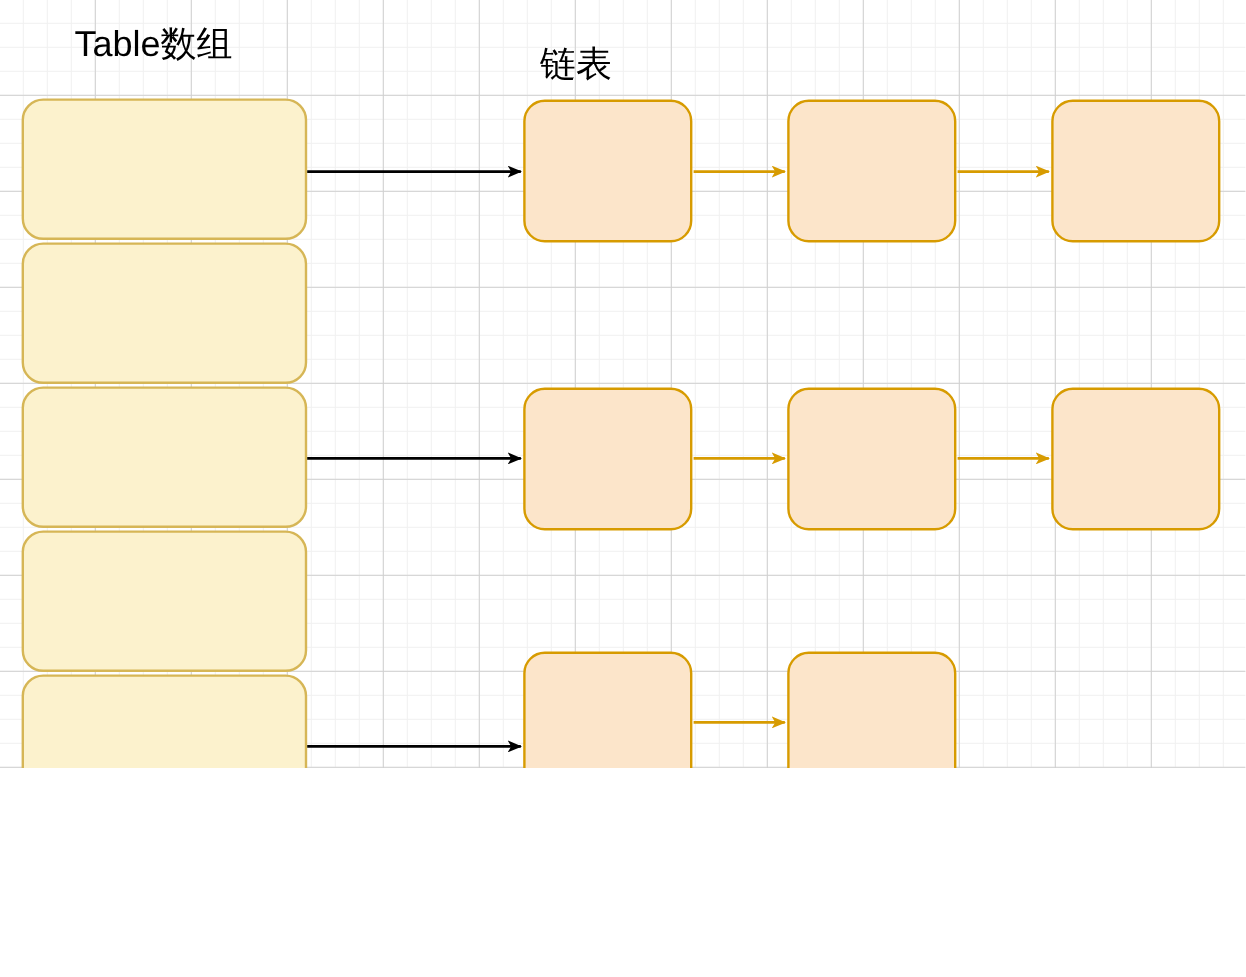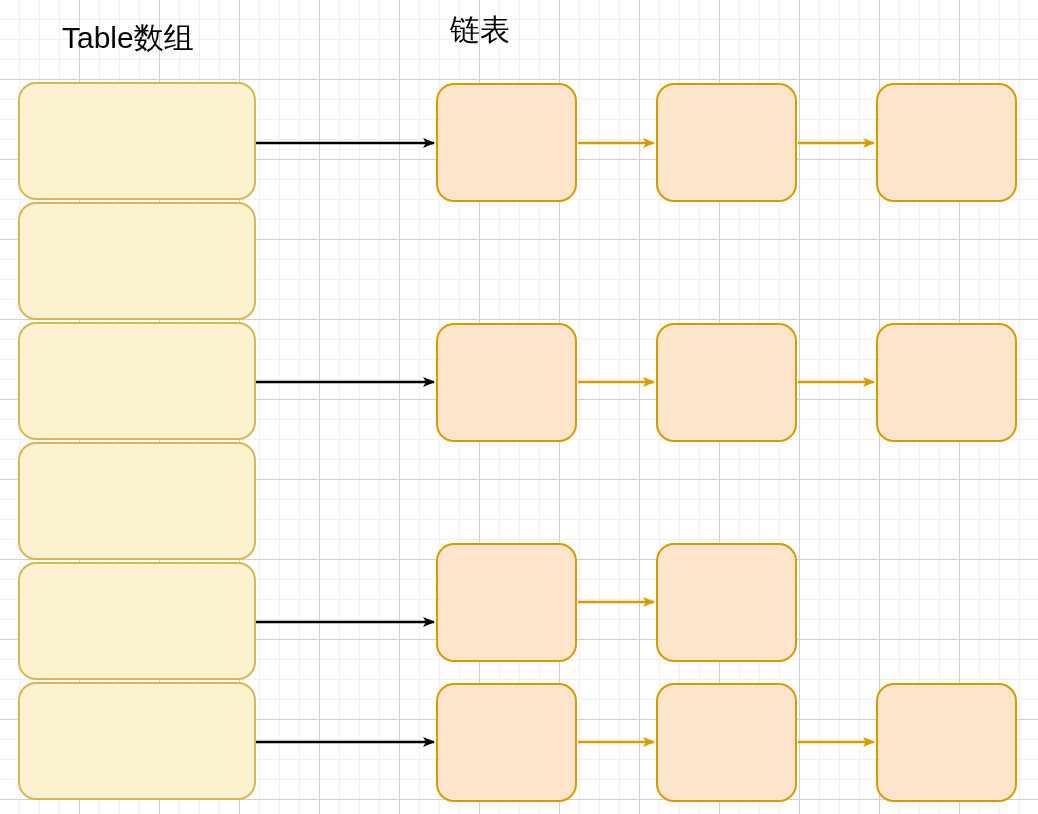--- a/index.html
+++ b/index.html
@@ -6,21 +6,21 @@
     margin: 0;
     padding: 0;
     background: #ffffff;
   }
   body {
     font-family: "Liberation Sans", "DejaVu Sans", sans-serif;
   }
   #canvas {
     position: relative;
     width: 1038px;
-    height: 814px;
+    height: 640px;
     overflow: hidden;
     background-color: #ffffff;
     background-image:
       linear-gradient(to right, #d0d0d0 1px, transparent 1px),
       linear-gradient(to bottom, #d0d0d0 1px, transparent 1px),
       linear-gradient(to right, #f0f0f0 1px, transparent 1px),
       linear-gradient(to bottom, #f0f0f0 1px, transparent 1px);
     background-size:
       80px 80px,
       80px 80px,
@@ -34,21 +34,21 @@
   }
   .diagram-title {
     position: absolute;
     font-size: 30px;
     line-height: 36px;
     color: #000000;
     white-space: nowrap;
     letter-spacing: 0px;
   }
   #title-table  { left: 62px;  top: 20px; }
-  #title-list   { left: 450px; top: 12px; }
+  #title-list   { left: 450px; top: 36px; }
 
   .table-cell {
     position: absolute;
     left: 18px;
     width: 238px;
     height: 118px;
     box-sizing: border-box;
     background: #fcf2cd;
     border: 2px solid #d6b656;
     border-radius: 18px;

